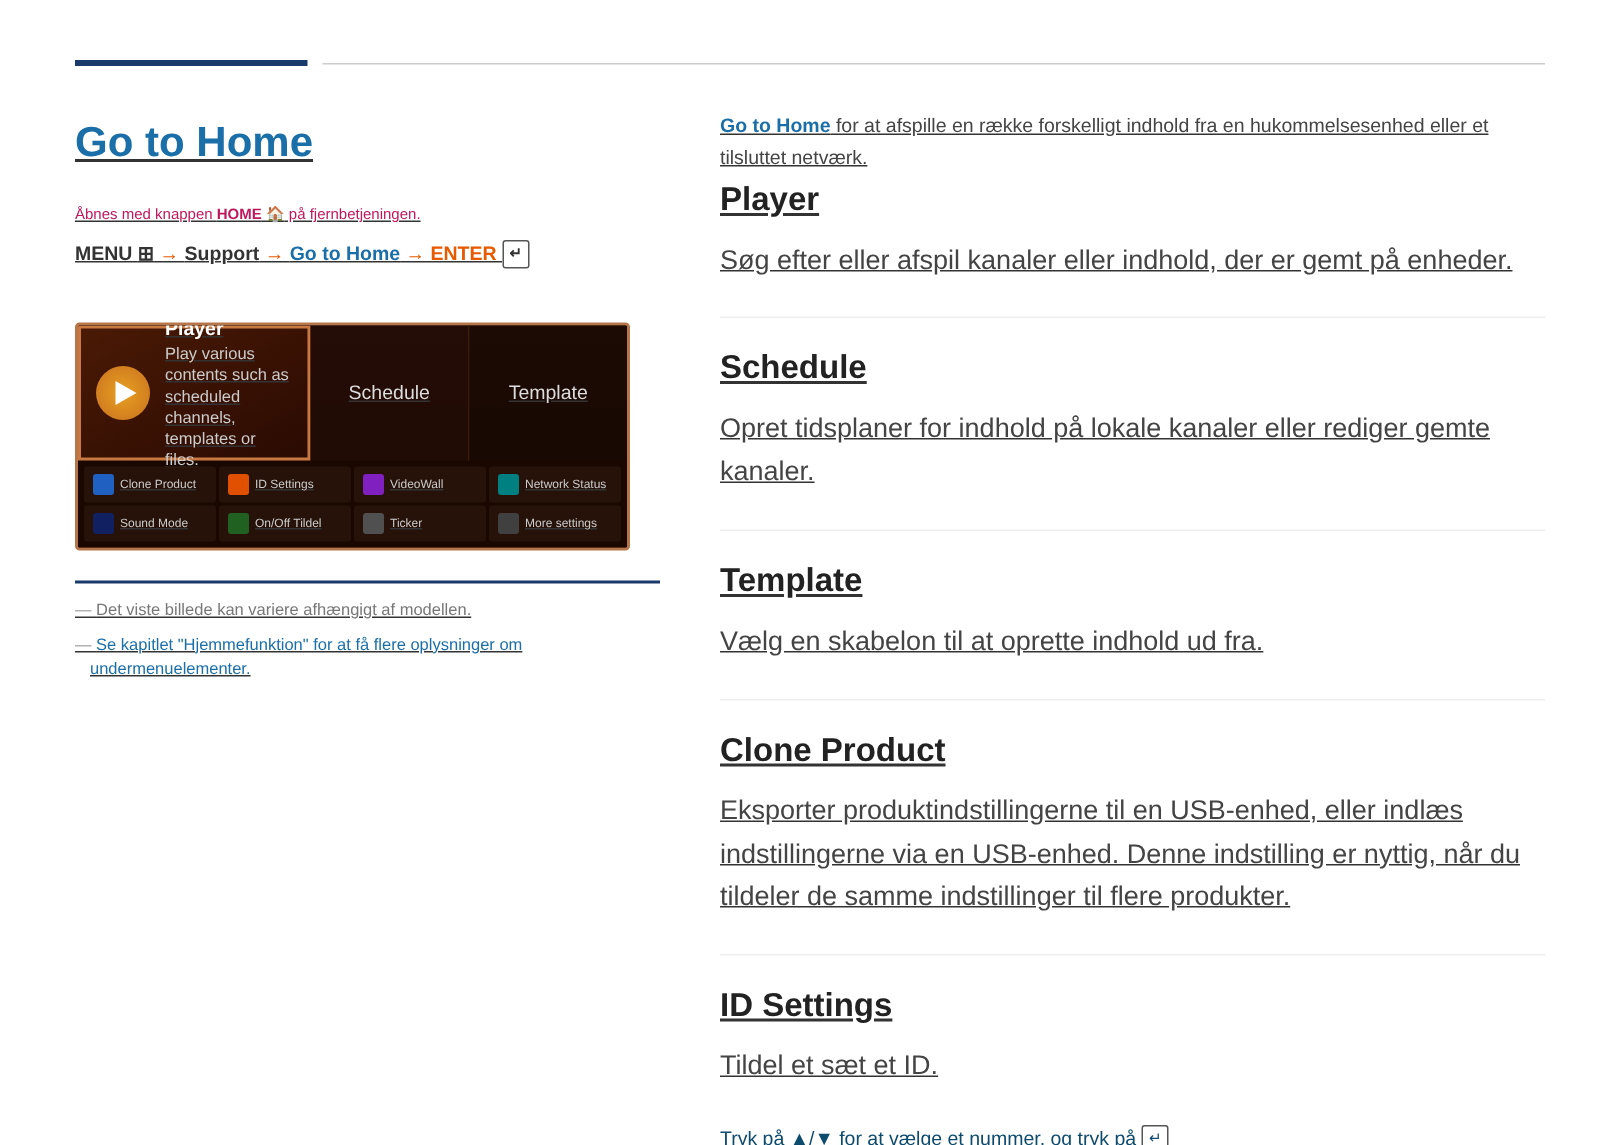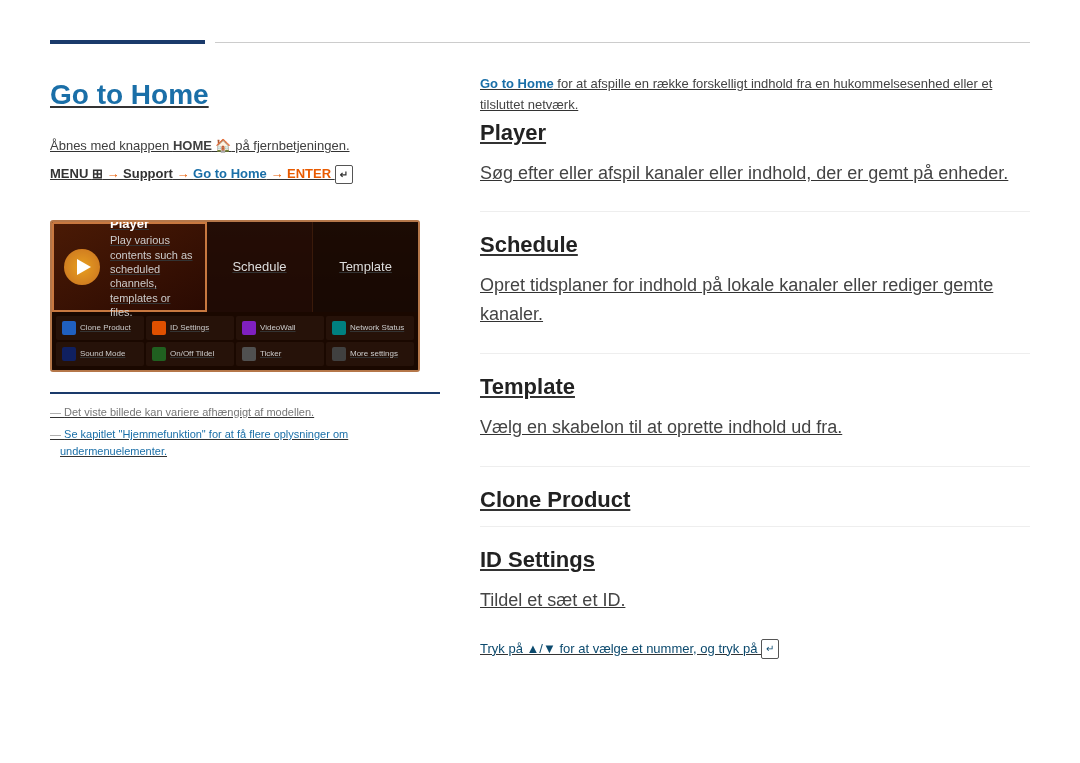--- a/index.html
+++ b/index.html
@@ -53,22 +53,22 @@
 
     
     .page-title {
       font-size: 28px;
       font-weight: bold;
       color: #1a6fa8;
       margin-bottom: 20px;
     }
 
     .open-instruction {
-      font-size: 13px;
-      color: #404040;
+      font-size: 10px;
+      color: #be185d;
       margin-bottom: 8px;
     }
 
     .open-instruction strong {
       font-weight: bold;
     }
 
     .menu-path {
       font-size: 13px;
       font-weight: bold;
@@ -393,20 +393,22 @@
           <h2 class="section-heading">Player</h2>
           <p class="section-desc">Søg efter eller afspil kanaler eller indhold, der er gemt på enheder.</p>
           <hr class="section-divider">
           <h2 class="section-heading">Schedule</h2>
           <p class="section-desc">Opret tidsplaner for indhold på lokale kanaler eller rediger gemte kanaler.</p>
           <hr class="section-divider">
           <h2 class="section-heading">Template</h2>
           <p class="section-desc">Vælg en skabelon til at oprette indhold ud fra.</p>
           <hr class="section-divider">
           <h2 class="section-heading">Clone Product</h2>
+          <p class="section-desc">Eksporter produktindstillingerne til en USB-enhed, eller indlæs indstillingerne via en USB-enhed.
+Denne indstilling er nyttig, når du tildeler de samme indstillinger til flere produkter.</p>
           <hr class="section-divider">
           <h2 class="section-heading">ID Settings</h2>
           <p class="section-desc">Tildel et sæt et ID.</p>
           <p class="id-settings-extra">Tryk på ▲/▼ for at vælge et nummer, og tryk på <span class="enter-icon">↵</span></p>
         </div>
 
     </div>
   </div>
 </div>
 

